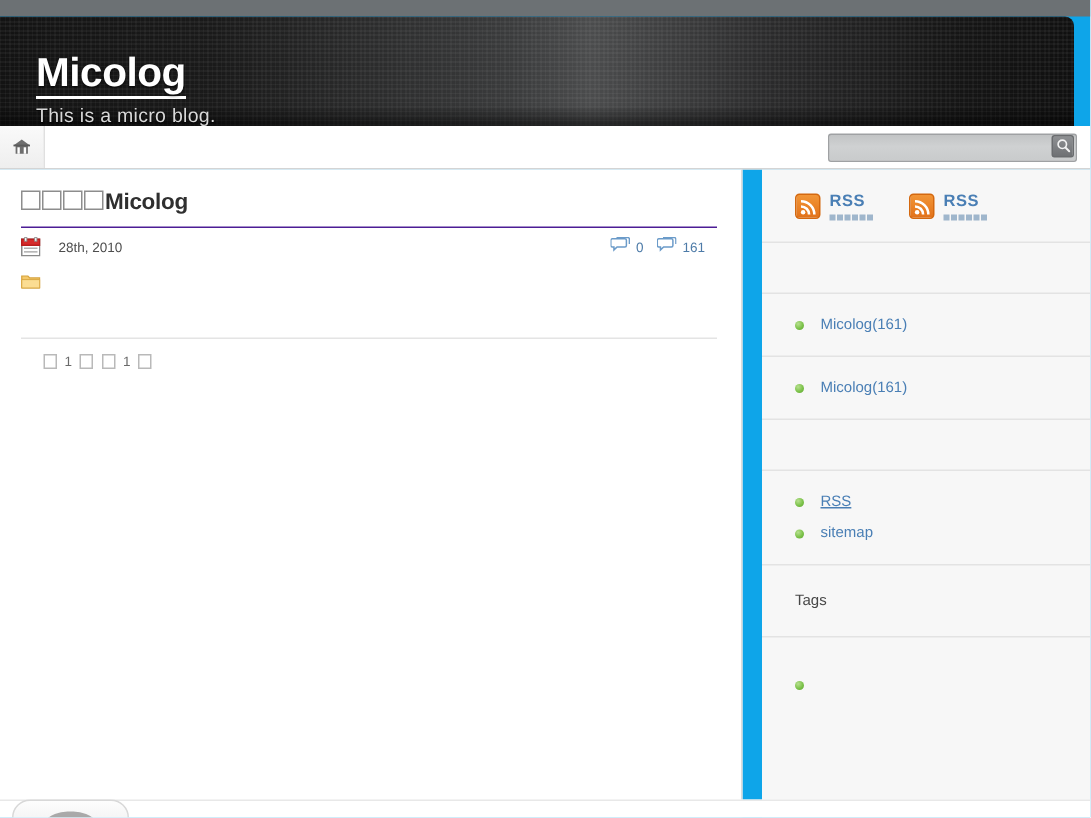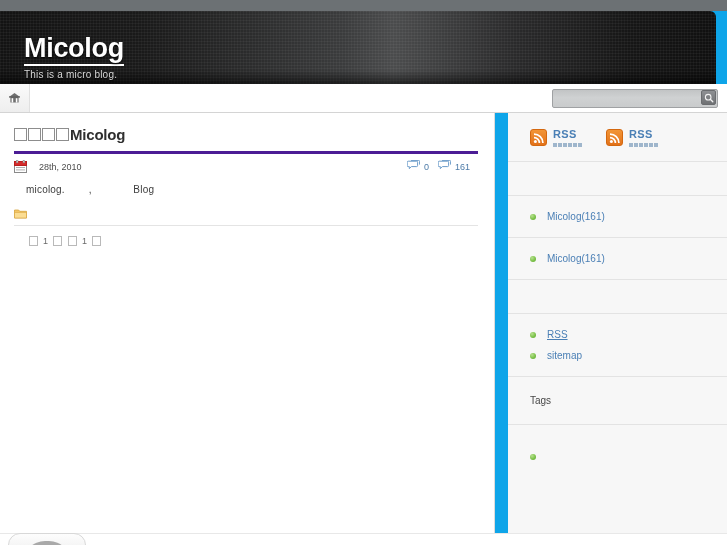--- a/index.html
+++ b/index.html
@@ -77,21 +77,21 @@
     font-weight: bold;
     color: #ffffff;
     letter-spacing: -0.3px;
     line-height: 30px;
     border-bottom: 2px solid #ffffff;
     display: inline-block;
     padding-bottom: 1px;
     text-shadow: 0 1px 2px rgba(0,0,0,.9);
   }
   .brand-sub {
-    font-size: 10px;
+    font-size: 13px;
     color: #d8d8d8;
     margin-top: 3px;
     letter-spacing: .2px;
     text-shadow: 0 1px 1px rgba(0,0,0,.9);
   }
 
   
   .navbar {
     position: absolute;
     top: 84px; left: 0;
@@ -178,21 +178,21 @@
     display: inline-block;
     width: 9px;
     height: 10px;
     border: 1px solid #b9b9b9;
     margin: 0 1px;
     vertical-align: -1px;
   }
 
   .post-meta {
     position: relative;
-    border-top: 3px solid #4c1d95;
+    border-top: 1px solid #4c1d95;
     padding-top: 6px;
     height: 22px;
   }
   .meta-date {
     display: flex;
     align-items: center;
     gap: 12px;
     font-size: 9px;
     color: #4d4d4d;
   }
@@ -448,21 +448,20 @@
             <svg width="13" height="11" viewBox="0 0 13 11">
               <path d="M1.2 1.2 H9.6 A1 1 0 0 1 10.6 2.2 V5.6 A1 1 0 0 1 9.6 6.6 H4.4 L2.3 8.6 V6.6 H1.2 A1 1 0 0 1 0.2 5.6 V2.2 A1 1 0 0 1 1.2 1.2 Z" fill="none" stroke="#6b9bc9" stroke-width="1"></path>
               <path d="M4 0.4 H11.6 A1 1 0 0 1 12.6 1.4 V4.6" fill="none" stroke="#6b9bc9" stroke-width="1"></path>
             </svg>
           </span>
           <span>161</span>
         </span>
       </div>
     </div>
 
-    <div class="post-body"><span>micolog.</span>        <span>,</span>              <span>Blog</span></div>
 
     <div class="post-cat">
       <span>
         <svg width="13" height="11" viewBox="0 0 13 11">
           <path d="M0.5 2 H4.6 L5.8 3.3 H12.5 V10 H0.5 Z" fill="#f5c96a" stroke="#d6a33c" stroke-width=".8"></path>
           <path d="M0.5 4.4 H12.5 V10 H0.5 Z" fill="#fbdd93" stroke="#d6a33c" stroke-width=".6"></path>
         </svg>
       </span>
     </div>
 

